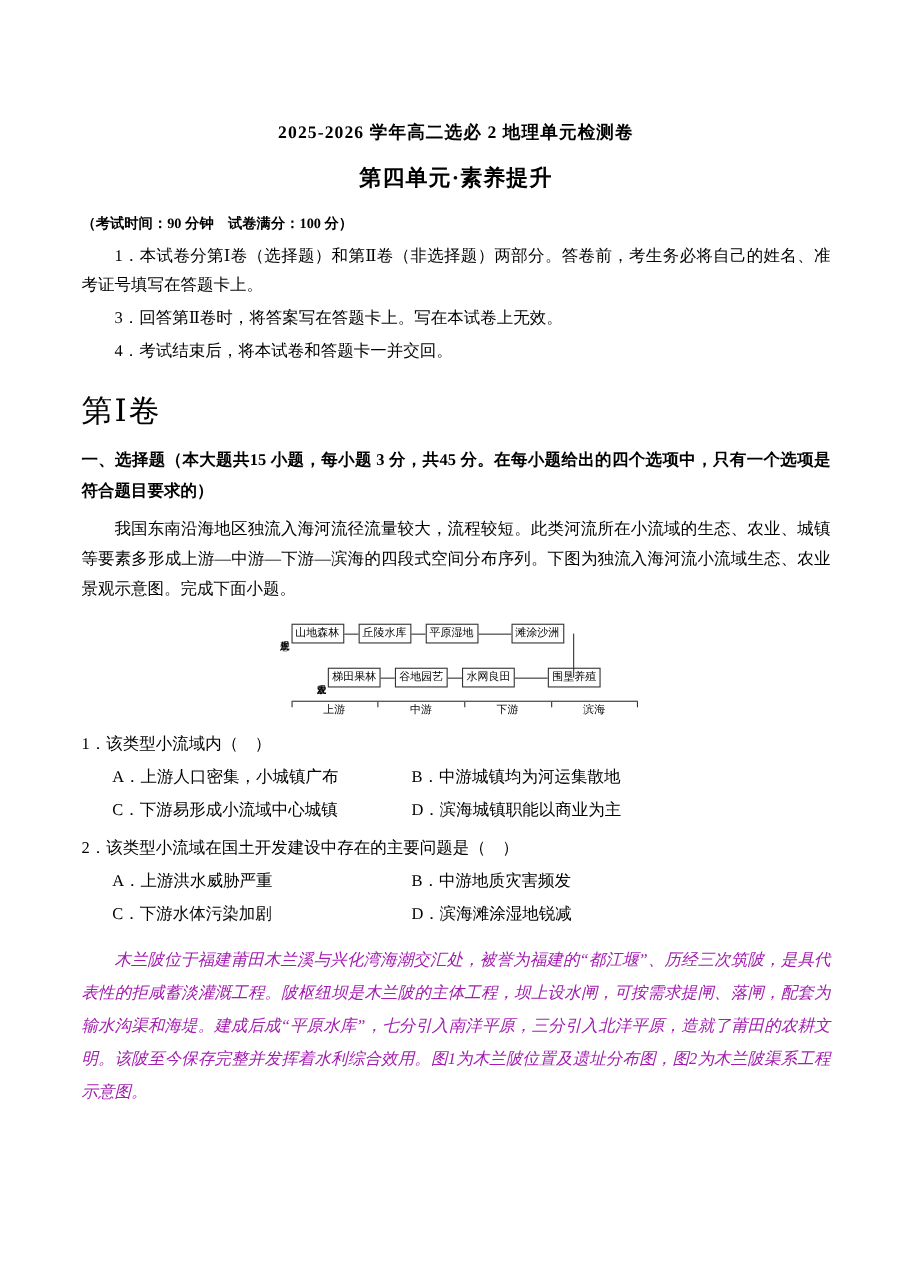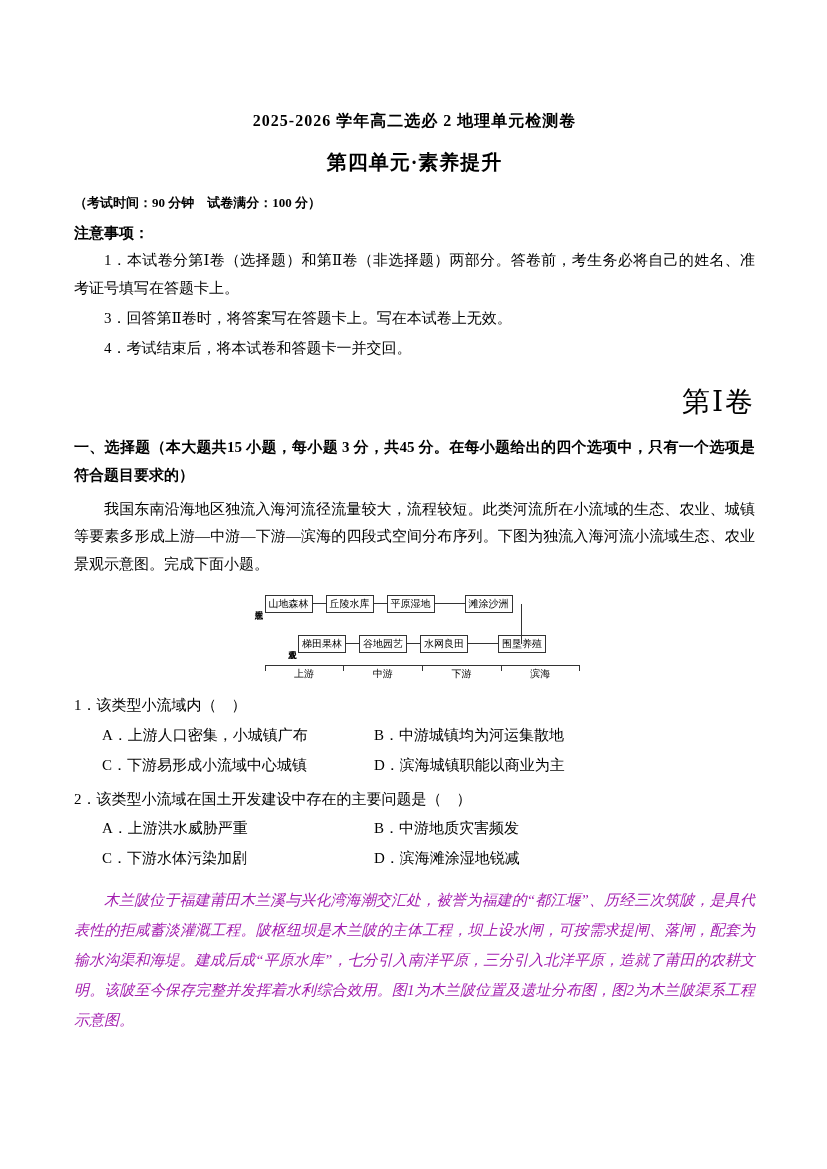--- a/index.html
+++ b/index.html
@@ -24,21 +24,21 @@
     margin:0 0 10px; text-align:center;
     font-size:20px; font-weight:bold; letter-spacing:1px;
   }
   .meta {
     margin:0 0 5px; text-align:left;
     font-size:13px; font-weight:bold;
   }
   .notice-label { font-weight:bold; margin:0; }
   .para { margin:0 0 2px; text-indent:2em; text-align:justify; }
   .part-title {
-    margin:14px 0 6px; text-align:right;
+    margin:14px 0 6px; text-align:left;
     font-size:28px; font-weight:500; letter-spacing:2px;
   }
   .section-heading { margin:2px 0 6px; font-weight:bold; text-align:justify; }
   .intro { margin-bottom:4px; }
 
   
   .diagram { width:330px; margin:8px auto 12px; font-size:10px; line-height:1.2; }
   .diag-rows { position:relative; }
   .diag-row { display:flex; align-items:center; height:34px; }
   .diag-row + .diag-row { margin-top:6px;justify-content:center; }
@@ -88,21 +88,20 @@
 </style>
 </head>
 <body>
 
 <div class="page">
 
   <h1 class="title">2025-2026 学年高二选必 2 地理单元检测卷</h1>
   <h2 class="subtitle">第四单元·素养提升</h2>
   <div class="meta">（考试时间：90 分钟　试卷满分：100 分）</div>
 
-  <p class="notice-label">注意事项：</p>
   <p class="para">1．本试卷分第Ⅰ卷（选择题）和第Ⅱ卷（非选择题）两部分。答卷前，考生务必将自己的姓名、准考证号填写在答题卡上。</p>
   <p class="para">3．回答第Ⅱ卷时，将答案写在答题卡上。写在本试卷上无效。</p>
   <p class="para">4．考试结束后，将本试卷和答题卡一并交回。</p>
 
   <h2 class="part-title">第Ⅰ卷</h2>
 
   <p class="section-heading">一、选择题（本大题共15 小题，每小题 3 分，共45 分。在每小题给出的四个选项中，只有一个选项是符合题目要求的）</p>
 
   <p class="para intro">我国东南沿海地区独流入海河流径流量较大，流程较短。此类河流所在小流域的生态、农业、城镇等要素多形成上游—中游—下游—滨海的四段式空间分布序列。下图为独流入海河流小流域生态、农业景观示意图。完成下面小题。</p>
 

